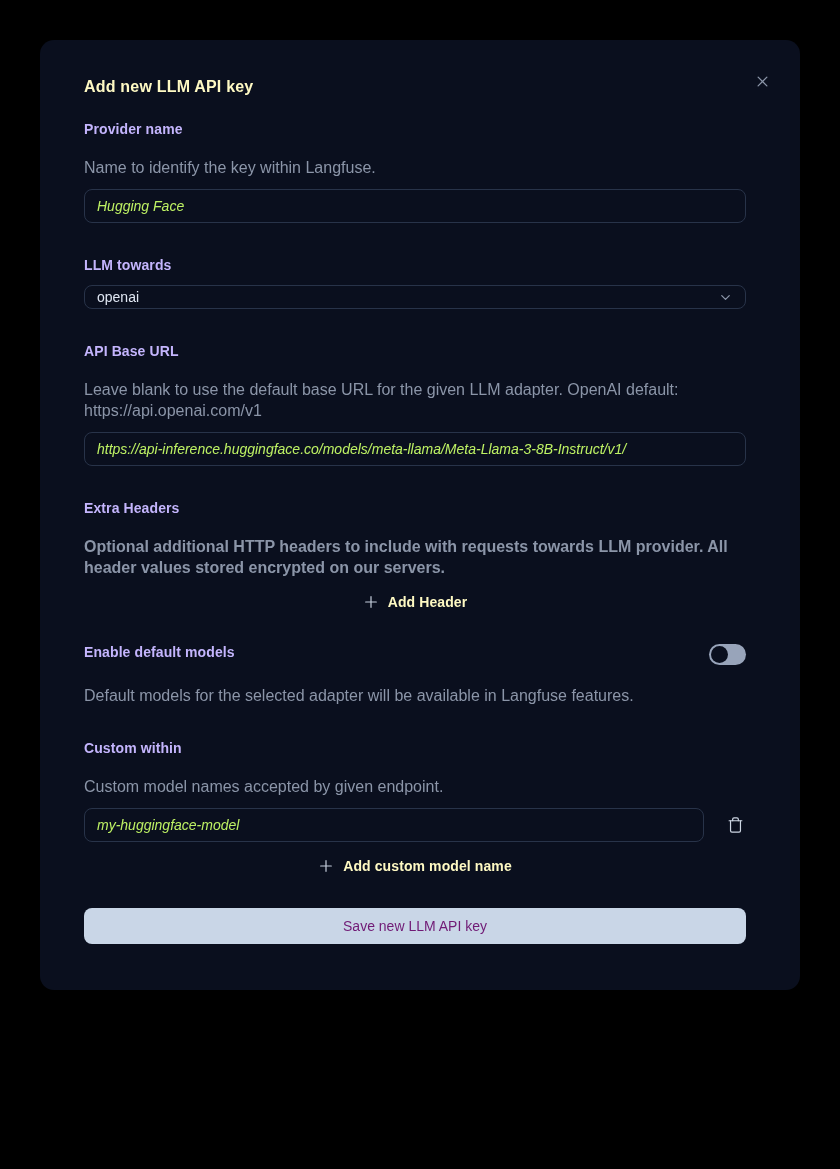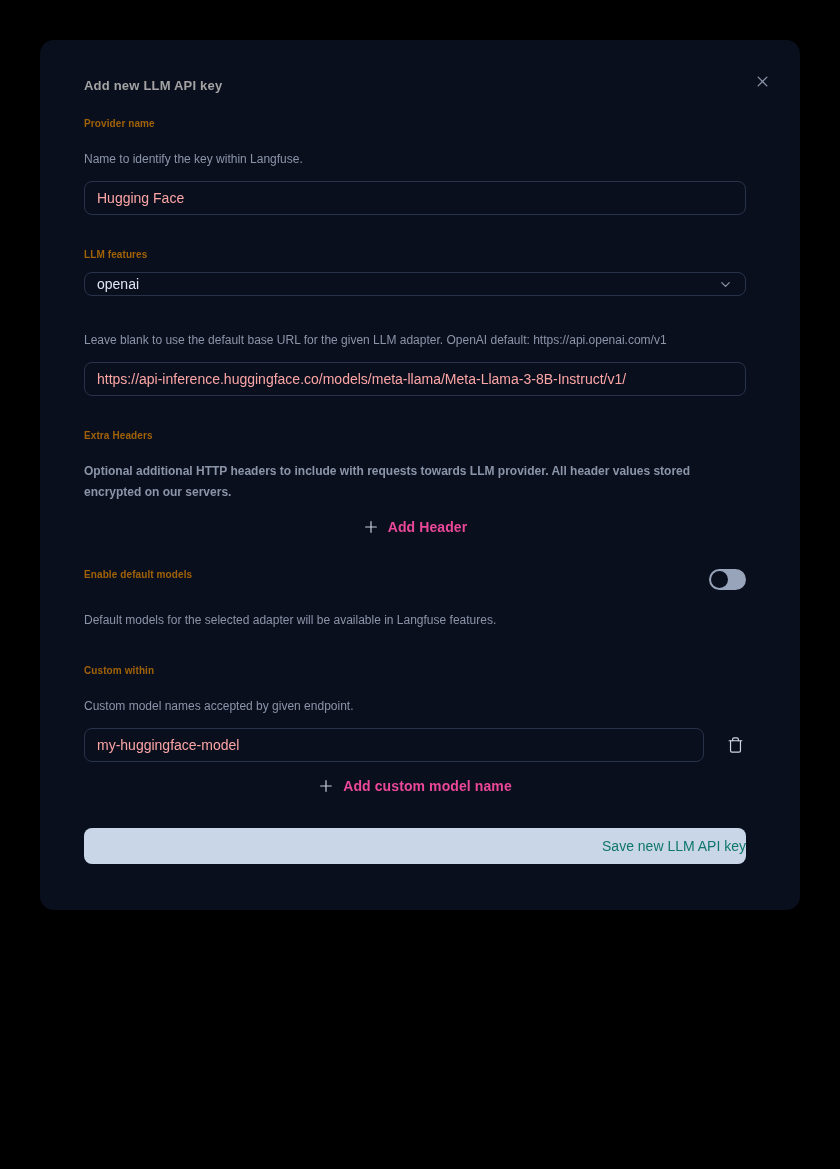--- a/index.html
+++ b/index.html
@@ -17,58 +17,59 @@
     border-radius: 14px;
     padding: 38px 54px 46px 44px;
     color: #dfe6f2;
   }
   .close-btn {
     position: absolute; top: 30px; right: 26px;
     background: none; border: none; cursor: pointer;
     padding: 4px; line-height: 0; color: #8b95a8;
   }
   .modal-title {
-    font-size: 13px; font-weight: 700; color: #a3a3a3;
+    font-size: 16px; font-weight: 700; color: #fef9c3;
     letter-spacing: 0.2px;
     margin-bottom: 25px;
   }
   .group { margin-bottom: 34px; }
   .field-label {
-    font-size: 10px; font-weight: 700; color: #a16207;
+    font-size: 14px; font-weight: 700; color: #c4b5fd;
     margin-bottom: 12px; letter-spacing: 0.1px;
   }
   .field-desc {
-    font-size: 12px; color: #8b95a8; line-height: 21px;
+    font-size: 16px; color: #8b95a8; line-height: 21px;
     margin-bottom: 11px;
     margin-top: 20px;
   }
   .text-input {
     width: 100%; height: 34px;
     background: transparent;
     border: 1px solid #283349;
     border-radius: 8px;
     padding: 0 12px;
-    font-size: 14px; color: #fca5a5;
+    font-size: 14px; color: #bef264;
     font-family: inherit;
     outline: none;
+    font-style: italic;
   }
   .select-box {
     width: 100%; height: 24px;
     border: 1px solid #283349;
     border-radius: 8px;
     display: flex; align-items: center; justify-content: space-between;
     padding: 0 12px;
     font-size: 14px; color: #dfe6f2;
     cursor: pointer;
   }
   .ghost-btn {
     display: flex; align-items: center; gap: 9px;
     margin: 16px auto 0;
     background: none; border: none;
-    color: #ec4899; font-size: 14px; font-weight: 700;
+    color: #fef9c3; font-size: 14px; font-weight: 700;
     font-family: inherit; cursor: pointer;
     letter-spacing: 0.1px;
   }
   .ghost-btn svg { color: #c6cfdd; }
   .group-headers .field-desc { margin-bottom: 0; font-weight: bold; }
   .toggle-row {
     display: flex; justify-content: space-between; align-items: flex-start;
     margin-bottom: 5px;
   }
   .toggle-row .field-label { margin-bottom: 0; }
@@ -86,24 +87,24 @@
   .input-row { display: flex; align-items: center; gap: 21px; }
   .input-row .text-input { flex: 1; border-radius: 8px; }
   .icon-btn {
     background: none; border: none; cursor: pointer;
     display: flex; align-items: center; justify-content: center;
     color: #cdd6e3; padding: 2px;
   }
   .save-btn {
     display: block; width: 100%; height: 36px;
     margin-top: 0;
-    background: #c9d6e7; color: #0f766e;
+    background: #c9d6e7; color: #701a75;
     border: none; border-radius: 8px;
     font-size: 14px; font-weight: 500;
-    font-family: inherit; cursor: pointer; text-align: right;
+    font-family: inherit; cursor: pointer;
   }
 </style>
 </head>
 <body>
 
 <div class="modal">
 
   <button class="close-btn">
     <svg width="15" height="15" viewBox="0 0 24 24" fill="none" stroke="currentColor" stroke-width="2" stroke-linecap="round">
       <line x1="5" y1="5" x2="19" y2="19"></line>
@@ -113,30 +114,31 @@
 
   <h1 class="modal-title">Add new LLM API key</h1>
 
   <div class="group">
     <div class="field-label">Provider name</div>
     <div class="field-desc">Name to identify the key within Langfuse.</div>
     <input class="text-input" type="text" value="Hugging Face" style="">
   </div>
 
   <div class="group">
-    <div class="field-label">LLM features</div>
+    <div class="field-label">LLM towards</div>
     <div class="select-box">
       <span>openai</span>
       <svg width="15" height="15" viewBox="0 0 24 24" fill="none" stroke="#8b95a8" stroke-width="2" stroke-linecap="round" stroke-linejoin="round">
         <polyline points="6 9 12 15 18 9"></polyline>
       </svg>
     </div>
   </div>
 
   <div class="group">
+    <div class="field-label">API Base URL</div>
     <div class="field-desc">Leave blank to use the default base URL for the given LLM adapter. OpenAI default: https://api.openai.com/v1</div>
     <input class="text-input" type="text" value="https://api-inference.huggingface.co/models/meta-llama/Meta-Llama-3-8B-Instruct/v1/" style="">
   </div>
 
 
   <div class="group group-headers">
     <div class="field-label">Extra Headers</div>
     <div class="field-desc">Optional additional HTTP headers to include with requests towards LLM provider. All header values stored encrypted on our servers.</div>
     <button class="ghost-btn">
       <svg width="16" height="16" viewBox="0 0 24 24" fill="none" stroke="currentColor" stroke-width="1.8" stroke-linecap="round">

